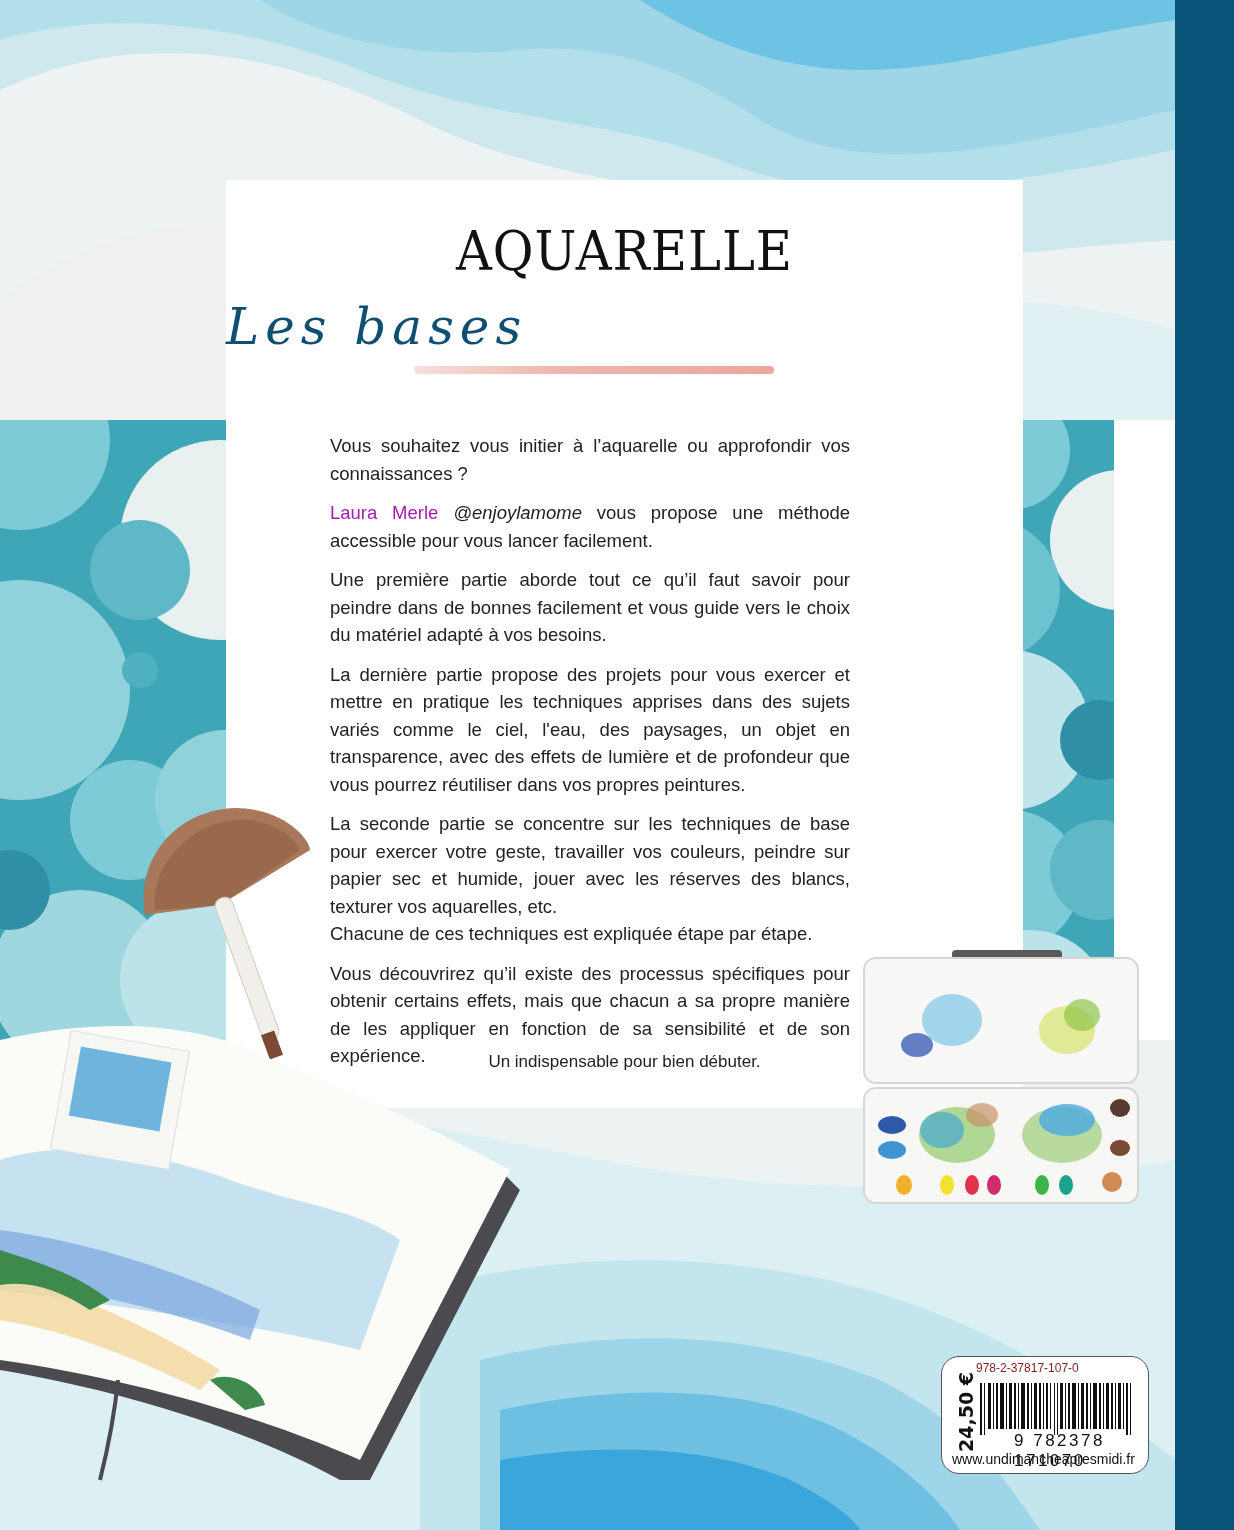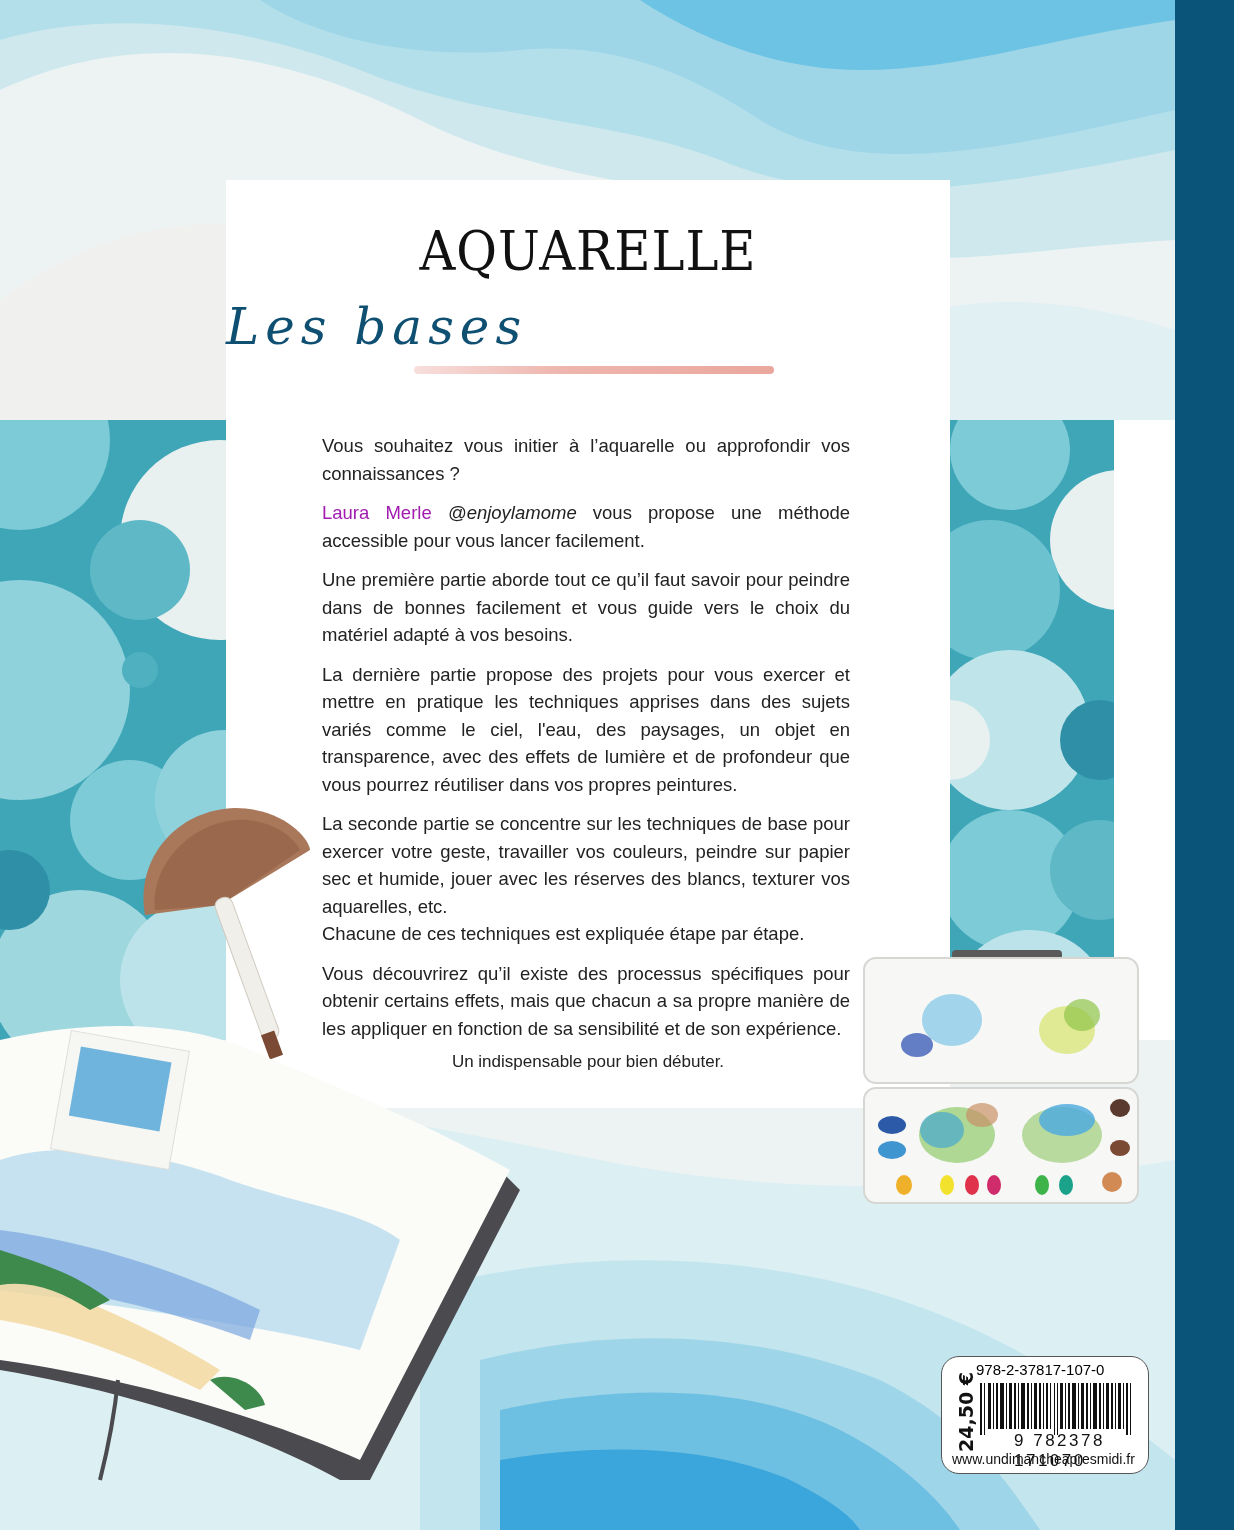--- a/index.html
+++ b/index.html
@@ -11,37 +11,37 @@
   
   .bubbles { top:420px; height:620px; overflow:hidden; }
   #left-bubbles { left:0; width:226px; }
   #right-bubbles { left:950px; width:164px; }
   #right-white { left:1114px; top:420px; width:61px; height:620px; background:#ffffff; }
   
   #spine { left:1175px; top:0; width:59px; height:1530px; background:#0a5479; }
   
   #bottom-bg { left:0; top:1040px; width:1175px; height:490px; background:#eef3f3; overflow:hidden; }
   
-  #card { left:226px; top:180px; width:724px; height:928px; background:#ffffff; }
+  #card { left:226px; top:180px; width:797px; height:928px; background:#ffffff; }
   #title { position:absolute; left:0; width:100%; top:40px; text-align:center; font-family:"DejaVu Serif", serif; font-size:54px; letter-spacing:1px; color:#111; transform:scaleX(0.92); }
   #subtitle { position:absolute; left:0; width:100%; top:118px; text-align:left; font-family:"DejaVu Serif", serif; font-style:italic; font-size:50px; color:#0e4f72; letter-spacing:6px; }
   #underline { position:absolute; left:188px; top:186px; width:360px; height:8px; border-radius:4px; background:linear-gradient(90deg, rgba(240,190,185,0.5), #eeb6ae 40%, #eaa79e); }
   #body-text { position:absolute; left:96px; top:252px; width:528px; font-family:"Liberation Sans", sans-serif; font-size:18.5px; line-height:27.5px; color:#222; text-align:justify; }
-  #body-text p { margin:0 0 12px 0; }
+  #body-text p { margin:0 0 12px 8px; }
   #body-text .author { font-weight:normal; color:#a21caf; }
   #body-text .handle { font-style:italic; }
   #tagline { position:absolute; left:0; width:100%; top:872px; text-align:center; font-family:"Liberation Sans", sans-serif; font-size:17px; color:#222; }
   
   #sketchbook { left:0; top:1010px; width:540px; height:480px; }
   #brush { left:115px; top:800px; width:200px; height:260px; }
   #palette { left:862px; top:950px; width:280px; height:255px; }
   
   #barcode-label { left:941px; top:1356px; width:206px; height:116px; background:#fff; border:1px solid #555; border-radius:18px; }
   #price { position:absolute; left:-16px; top:44px; transform:rotate(-90deg); font-family:"DejaVu Sans", sans-serif; font-weight:bold; font-size:19px; color:#111; white-space:nowrap; width:80px; text-align:center; }
-  #isbn { position:absolute; left:34px; top:4px; font-family:"Liberation Sans", sans-serif; font-size:15px; color:#000000; }
+  #isbn { position:absolute; left:34px; top:4px; font-family:"Liberation Sans", sans-serif; font-size:12px; color:#7f1d1d; }
   #bars { position:absolute; left:38px; top:26px; width:160px; height:52px; }
   #bars-digits { position:absolute; left:28px; top:74px; font-family:"Liberation Sans", sans-serif; font-size:17px; color:#111; letter-spacing:2.5px;padding-left:44px; }
   #url { position:absolute; left:10px; top:94px; font-family:Liberation Sans, sans-serif; font-size:14px; color:#111; }
 </style>
 </head>
 <body>
 
 <div id="top-bg" class="layer">
   <svg width="1175" height="420" viewBox="0 0 1175 420">
     <path d="M0,0 H1175 V420 H0 Z" fill="#edf3f3"></path>

